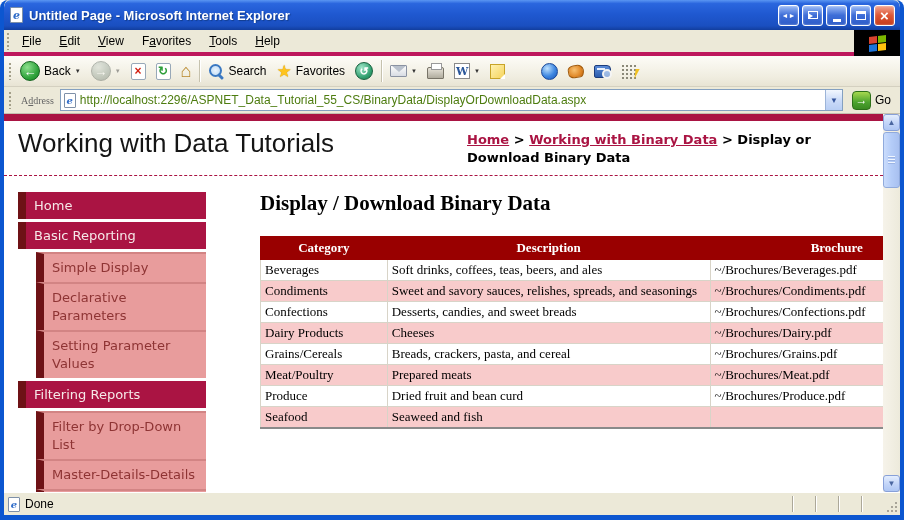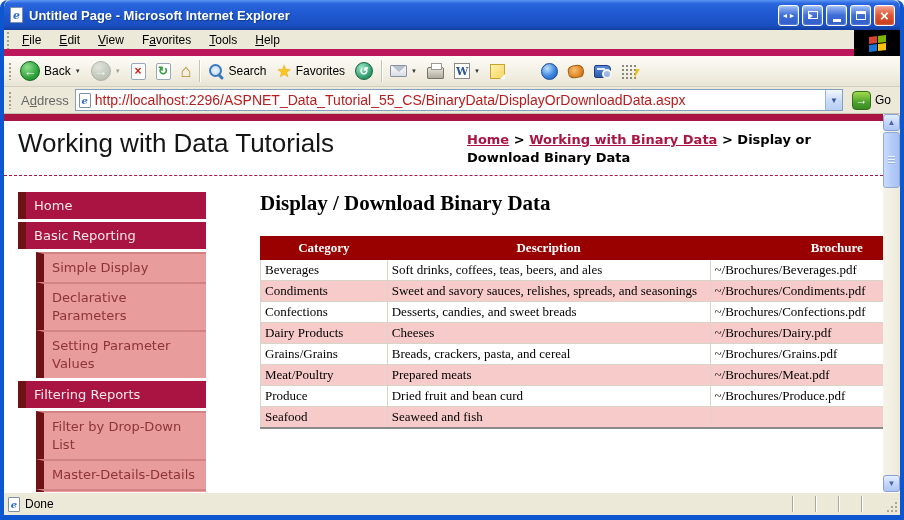--- a/index.html
+++ b/index.html
@@ -25,21 +25,21 @@
     background:linear-gradient(180deg,#9DBCF6,#3E6ED8 48%,#2E5CC8); box-shadow:inset 0 0 2px rgba(255,255,255,.6);}
   .win-btn.close{ background:linear-gradient(180deg,#F2A490,#DD5838 48%,#C63A18); font-size:15px; font-weight:bold;}
   .glyph-arrows{ font-size:7px; letter-spacing:0; }
   .glyph-min{ width:8px; height:3px; background:#fff; margin-top:10px; }
   .glyph-max{ width:10px; height:9px; border:1px solid #fff; border-top:3px solid #fff; }
   .glyph-pop{ width:10px; height:8px; border:1px solid #fff; position:relative;}
   .glyph-pop::after{ content:""; position:absolute; right:1px; top:1px; width:0; height:0;
     border:3px solid transparent; border-left:5px solid #fff;}
   
   .menubar{ height:26px; display:flex; align-items:center; background:var(--chrome);
-    position:relative; border-bottom:7px solid #be185d;}
+    position:relative; border-bottom:4px solid #be185d;}
   .grip{ width:4px; height:18px; margin:0 3px 0 2px;
     background-image:radial-gradient(circle,#A39F89 1px,transparent 1.4px); background-size:4px 4px;}
   .menu-item{ padding:5px 9px; font-size:12px; cursor:default;}
   .accel{ text-decoration:underline; }
   .throbber{ position:absolute; right:0; top:0; width:46px; height:26px; background:#000;
     display:flex; align-items:center; justify-content:center;}
   .flag{ display:grid; grid-template-columns:8px 8px; grid-template-rows:7px 7px; gap:1px; transform:skewY(-6deg);}
   .flag i{ display:block; }
   .fr{background:#D8432F;} .fg{background:#7DB700;} .fb{background:#1C74D9;} .fy{background:#FFC20E;}
   
@@ -89,24 +89,24 @@
   .ico-book::before{ content:""; position:absolute; left:2px; top:2px; right:5px; height:2px; background:#E8F0FC;}
   .ico-book::after{ content:""; position:absolute; right:-2px; bottom:-2px; width:6px; height:6px;
     border:2px solid #F4F4F4; border-radius:50%; background:rgba(220,236,255,.6);}
   .ico-grid{ width:15px; height:15px; position:relative;
     background-image:radial-gradient(circle,#8A8878 1px,transparent 1.3px); background-size:4px 4px;}
   .ico-grid::after{ content:""; position:absolute; right:-1px; bottom:0; width:0; height:0;
     border-left:4px solid transparent; border-top:10px solid #F0C020; transform:skewX(-28deg);}
   
   .addressbar{ height:27px; display:flex; align-items:center; gap:6px; padding:0 6px 0 2px;
     background:var(--chrome); border-bottom:1px solid #C4C0B0;}
-  .addr-label{ font-size:13px; color:#666; }
+  .addr-label{ font-size:10px; color:#666;font-family:Liberation Serif, serif; }
   .addr-box{ flex:1; height:22px; background:#fff; border:1px solid #84A0C0; display:flex; align-items:center; padding-left:3px; gap:4px;}
   .addr-box .doc-icon{ width:12px; height:15px; font-size:10px;}
-  .addr-text{ flex:1; border:none; outline:none; height:100%; font-size:14px; font-family:"Liberation Sans",sans-serif; color:#b91c1c; background:transparent;}
+  .addr-text{ flex:1; border:none; outline:none; height:100%; font-size:12px; font-family:"Liberation Sans",sans-serif; color:#4d7c0f; background:transparent;}
   .addr-drop{ width:17px; height:20px; border-left:1px solid #9CB4D8; display:flex; align-items:center; justify-content:center;
     background:linear-gradient(180deg,#F2F7FE,#CCDCF8 50%,#B8CEF4); color:#35559C; font-size:8px;}
   .go-btn{ display:flex; align-items:center; gap:4px; padding:0 3px; font-size:12px;}
   .ico-go{ width:19px; height:19px; border-radius:4px; border:1px solid #2C7018; color:#fff; font-weight:bold; font-size:12px;
     background:linear-gradient(180deg,#A6D84E,#4CA32E 60%,#3A8A22); display:flex; align-items:center; justify-content:center;}
   
   .viewport{ position:relative; height:378px; background:#fff; overflow:hidden;}
   .page{ margin-right:17px; height:100%; overflow:hidden;}
   .redbar{ height:7px; background:var(--accent);}
   .page-header{ display:flex; justify-content:space-between; align-items:flex-start;
@@ -345,21 +345,21 @@
                 <td>Confections</td>
                 <td>Desserts, candies, and sweet breads</td>
                 <td>~/Brochures/Confections.pdf</td>
               </tr>
               <tr>
                 <td>Dairy Products</td>
                 <td>Cheeses</td>
                 <td>~/Brochures/Dairy.pdf</td>
               </tr>
               <tr>
-                <td>Grains/Grains</td>
+                <td>Grains/Cereals</td>
                 <td>Breads, crackers, pasta, and cereal</td>
                 <td>~/Brochures/Grains.pdf</td>
               </tr>
               <tr>
                 <td>Meat/Poultry</td>
                 <td>Prepared meats</td>
                 <td>~/Brochures/Meat.pdf</td>
               </tr>
               <tr>
                 <td>Produce</td>

